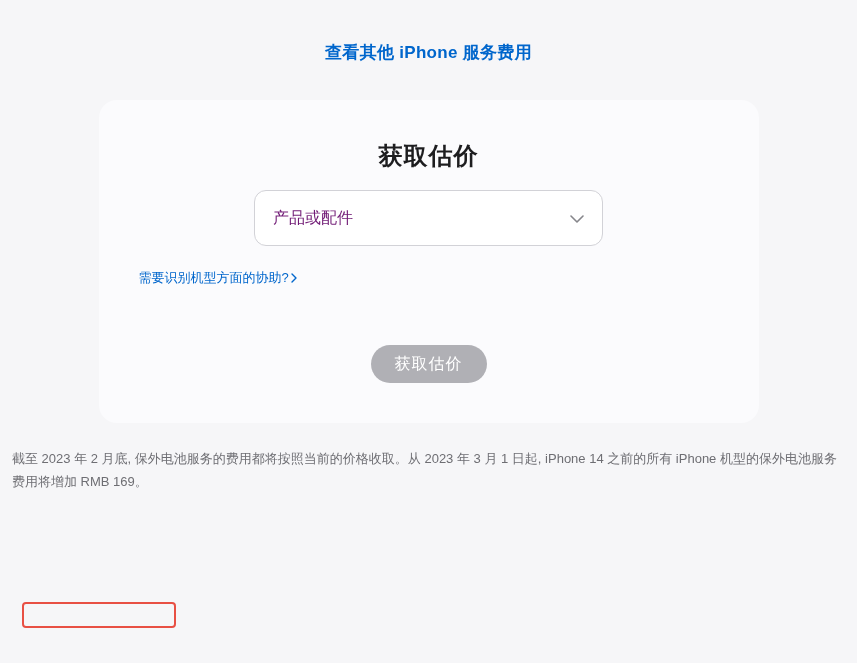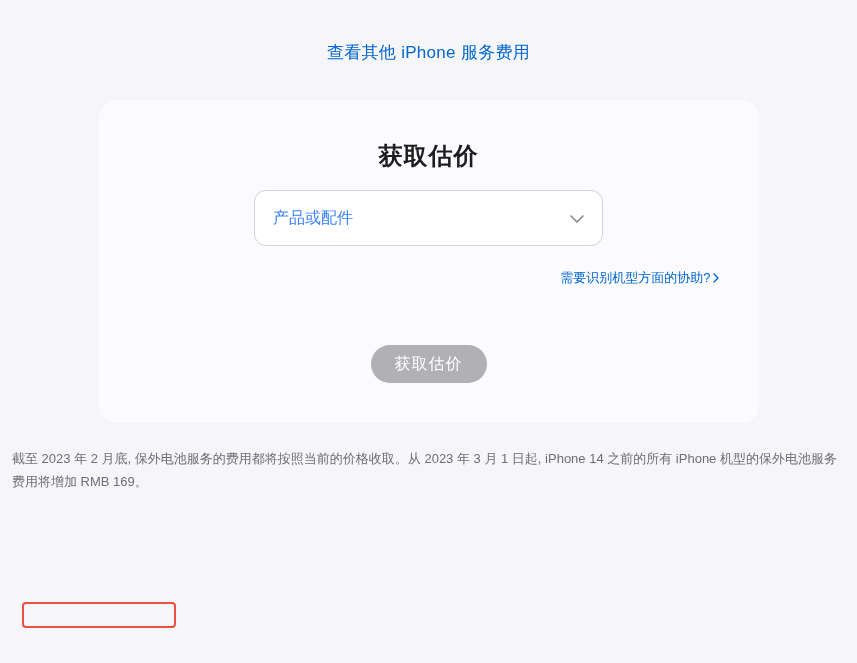--- a/index.html
+++ b/index.html
@@ -13,20 +13,21 @@
     .top-link {
       text-align: center;
       padding-top: 41px;
       padding-bottom: 36px;
     }
     .top-link a {
       color: #0066cc;
       text-decoration: none;
       font-size: 17px;
       letter-spacing: 0.3px;
+      font-weight: bold;
     }
     .card {
       background: #fbfbfd;
       width: 660px;
       margin: 0 auto;
       border-radius: 18px;
       padding: 40px 40px 30px;
       text-align: center;
     }
     .card-title {
@@ -56,33 +57,33 @@
       align-items: center;
       padding: 0 44px 0 18px;
       cursor: pointer;
       text-align: left;
       position: relative;
     }
     .select-wrap.second .select-box {
       height: 52px;
     }
     .select-placeholder {
-      color: #3b82f6;
+      color: #701a75;
       font-size: 16px;
       text-align: center;
     }
     .chevron {
       position: absolute;
       right: 18px;
       top: 50%;
       transform: translateY(-50%);
     }
     .help-link {
       margin: 18px 0 0;
-      text-align: right;
+      text-align: left;
     }
     .help-link a {
       color: #0066cc;
       text-decoration: none;
       font-size: 13px;
       display: inline-flex;
       align-items: center;
       gap: 2px;
     }
     .btn-wrap {

